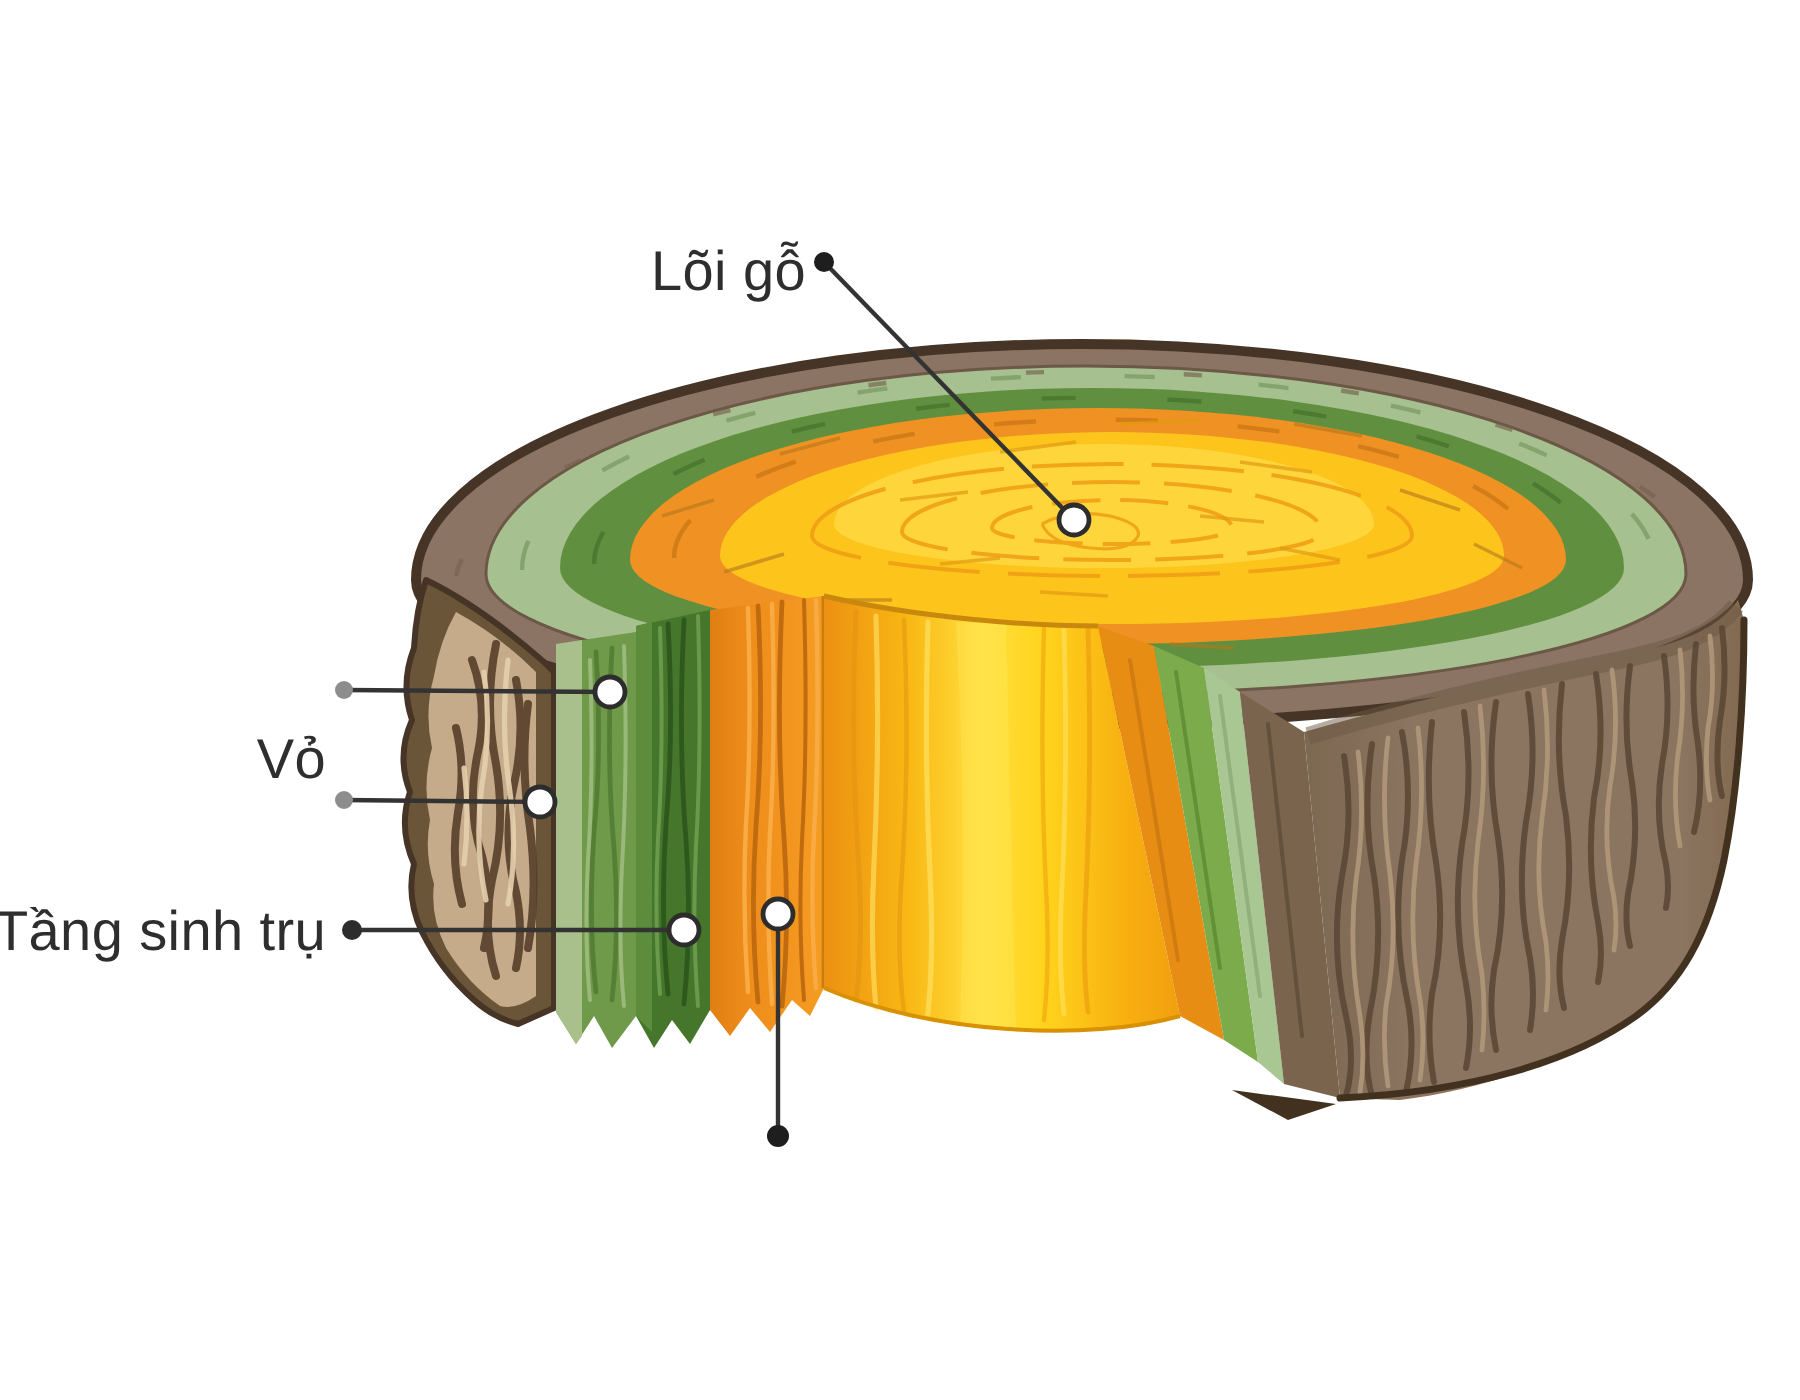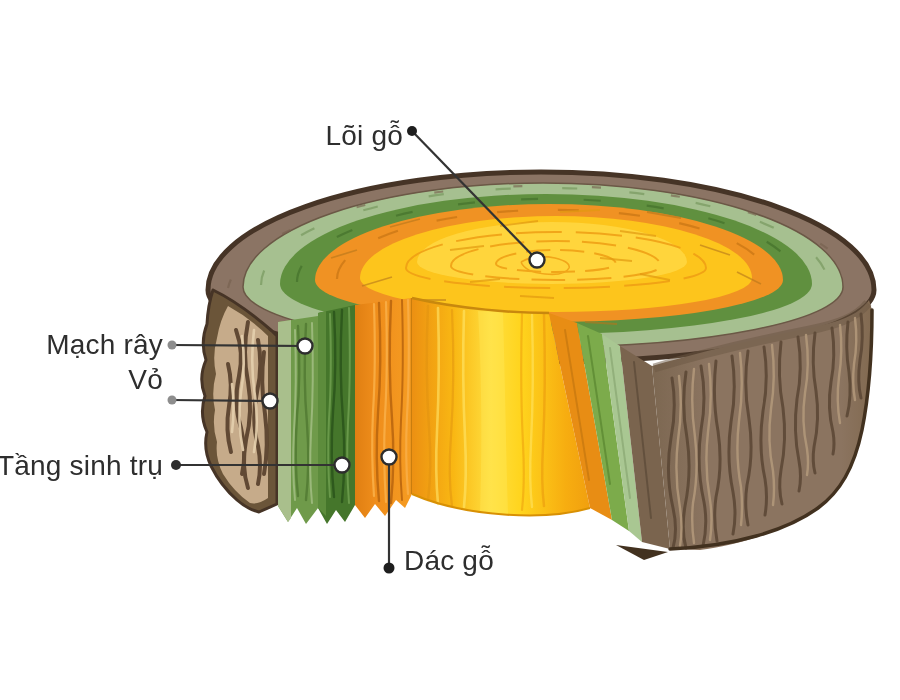--- a/index.html
+++ b/index.html
@@ -217,18 +217,16 @@
     <circle cx="389" cy="457" r="7.5" fill="#ffffff" stroke="#2d2d2d" stroke-width="2.4"></circle>
     <circle cx="412" cy="131" r="5" fill="#1e1e1e"></circle>
     <circle cx="172" cy="345" r="4.5" fill="#8d8d8d"></circle>
     <circle cx="172" cy="400" r="4.5" fill="#8d8d8d"></circle>
     <circle cx="176" cy="465" r="5" fill="#2d2d2d"></circle>
     <circle cx="389" cy="568" r="5.5" fill="#1e1e1e"></circle>
   </g>
 </svg>
 
 <div class="lbl right" style="right:497px;top:119px;">Lõi gỗ</div>
-<div class="lbl right" style="right:737px;top:328px;">Mạch rây</div>
 <div class="lbl right" style="right:737px;top:363px;">Vỏ</div>
 <div class="lbl right" style="right:737px;top:449px;">Tầng sinh trụ</div>
-<div class="lbl" style="left:404px;top:544px;">Dác gỗ</div>
 
 </div>
 
 </body></html>

